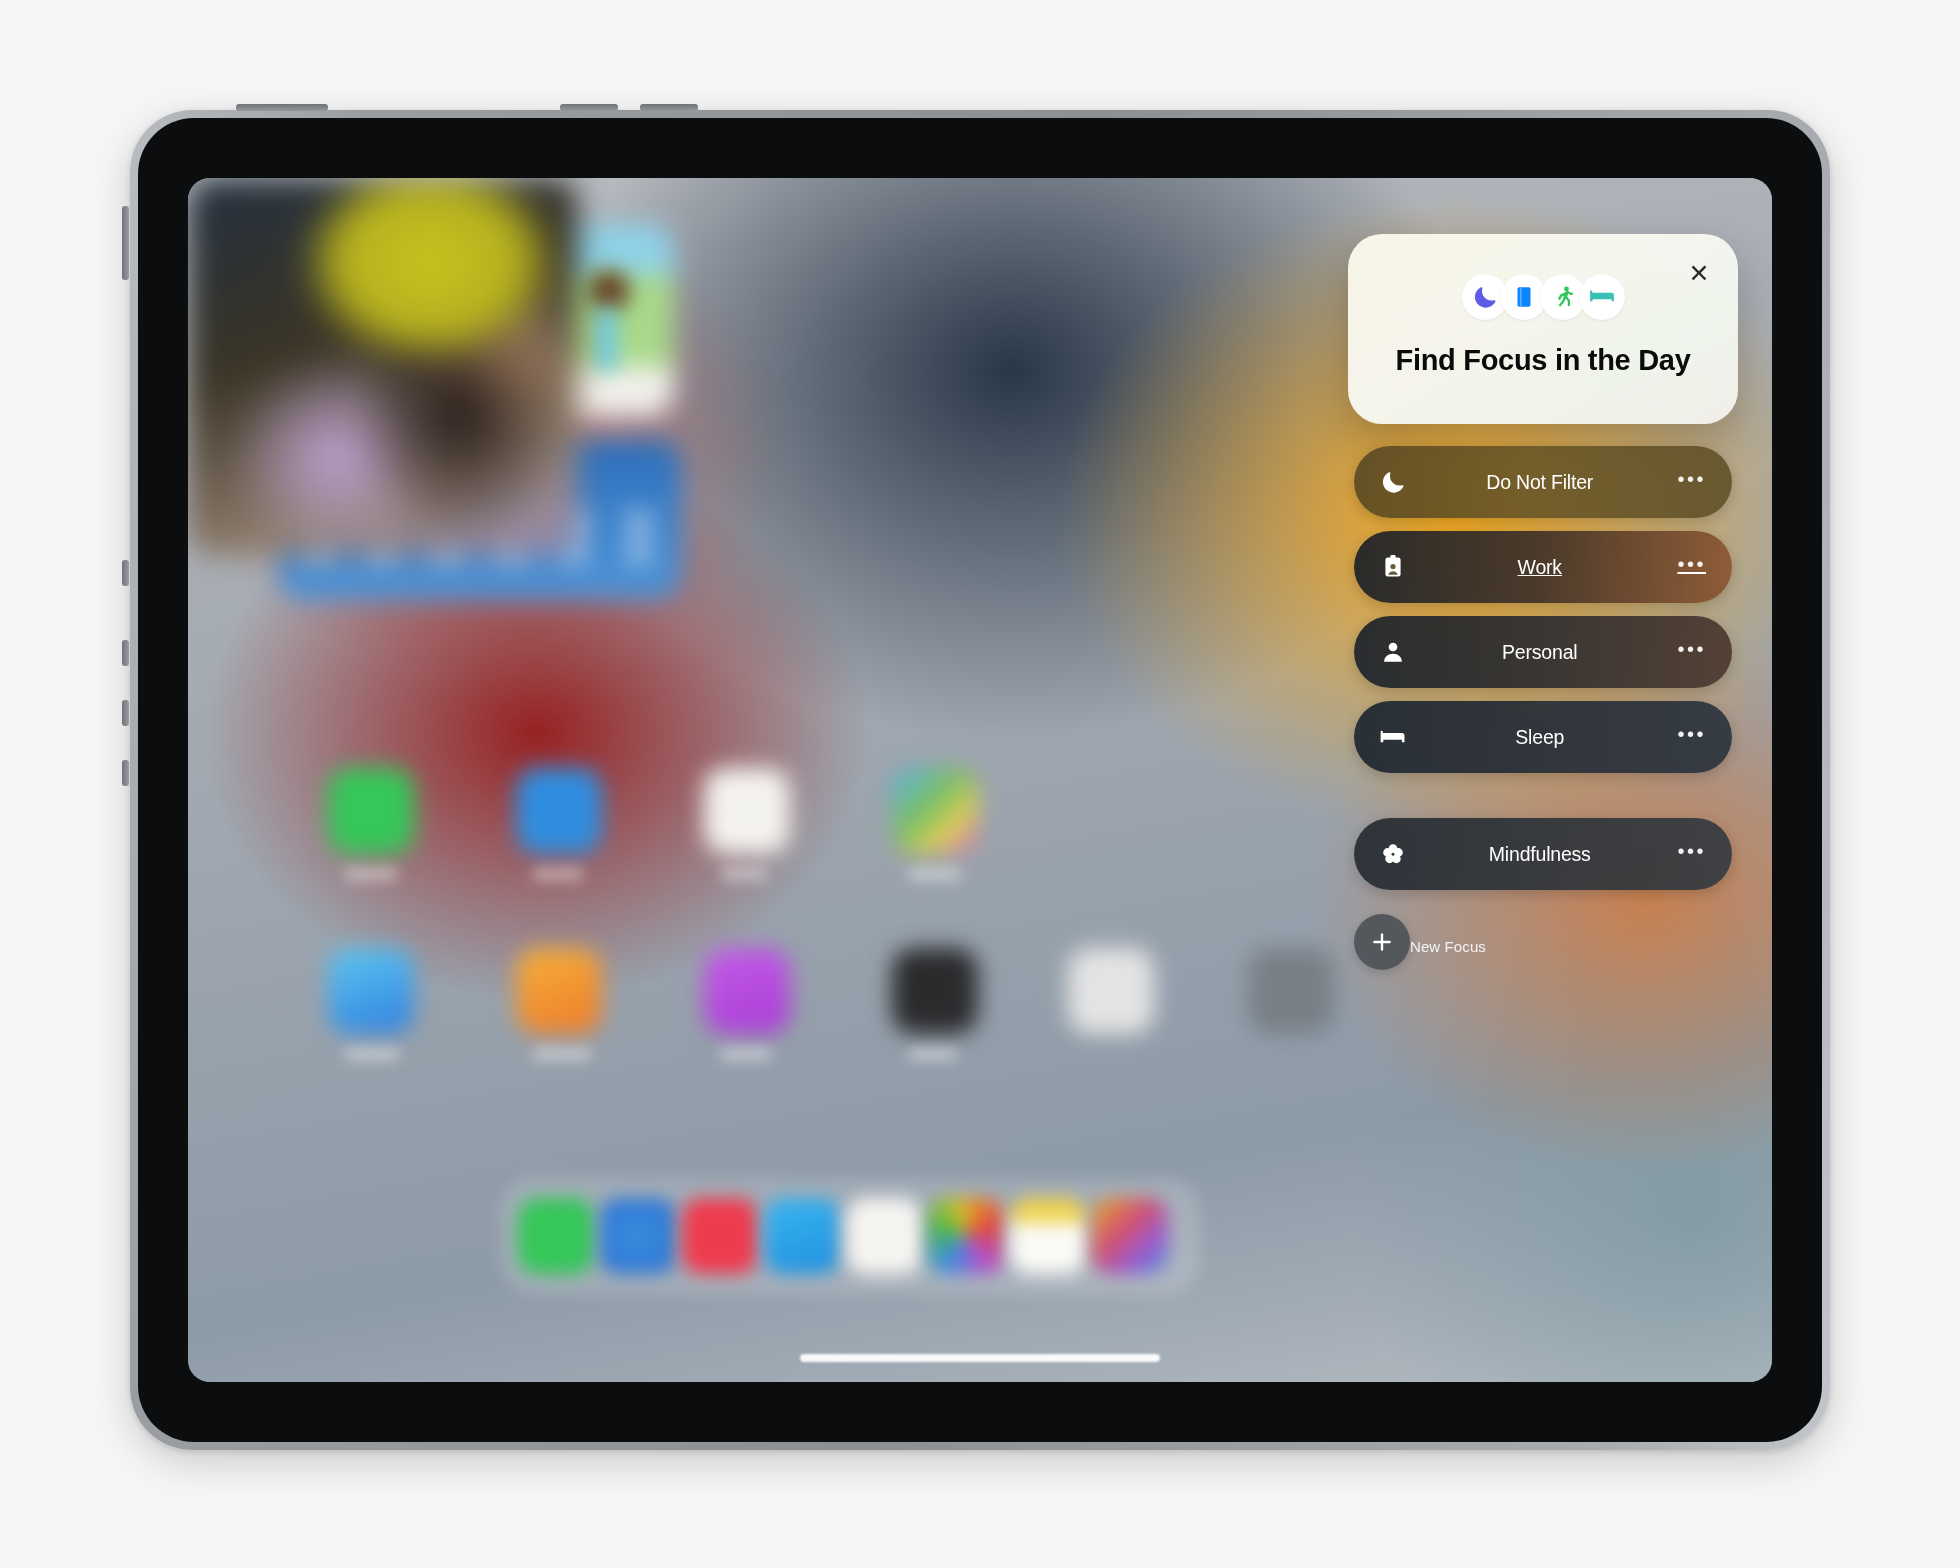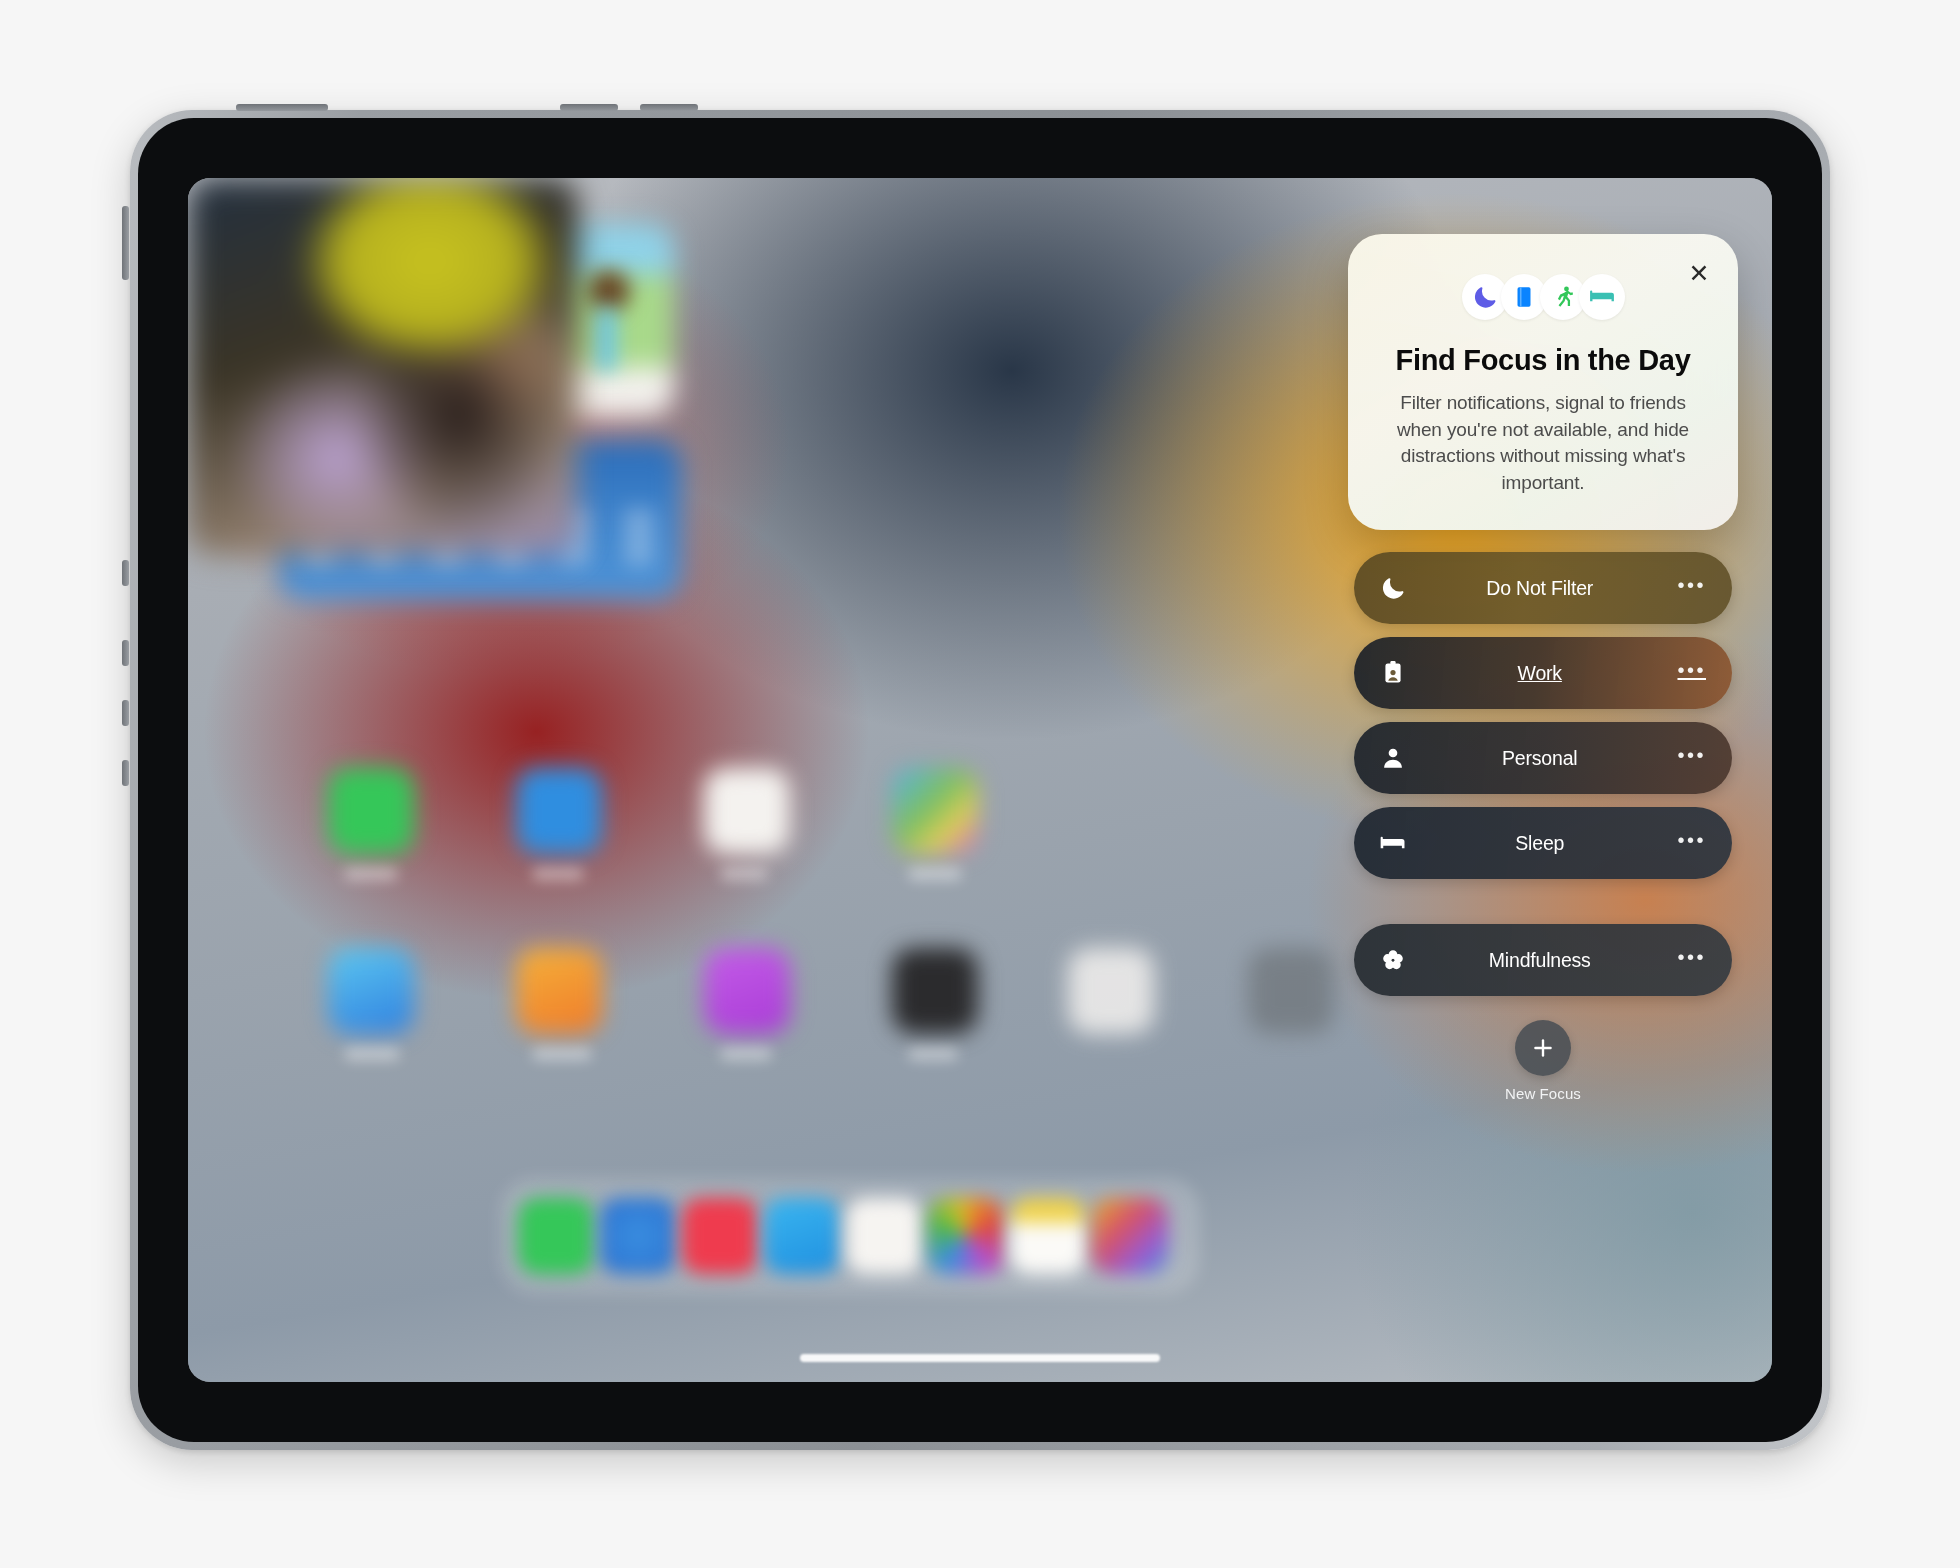--- a/index.html
+++ b/index.html
@@ -145,21 +145,21 @@
   .row-sleep{ background:linear-gradient(95deg, rgba(30,38,48,.93) 0%, rgba(38,46,56,.92) 55%, rgba(44,52,62,.92) 100%);justify-content:space-between; }
   .row-mindfulness{ background:linear-gradient(95deg, rgba(38,44,50,.93) 0%, rgba(46,52,58,.92) 55%, rgba(52,58,64,.92) 100%);margin-top:32px; }
 
   .row-icon{ width:34px; display:flex; align-items:center; justify-content:flex-start; flex:0 0 auto; }
   .row-icon svg{ width:26px; height:26px; fill:#fff; }
   .row-label{ flex:1 1 auto; text-align:center; font-size:19.5px; letter-spacing:-.2px;
     margin-left:-12px; }
   .row-more{ flex:0 0 auto; letter-spacing:2.5px; font-size:20px; color:rgba(255,255,255,.93);
     line-height:1; padding-bottom:6px; }
 
-  .new-focus{ margin-top:24px; display:flex; flex-direction:column; align-items:center;text-align:center; }
+  .new-focus{ margin-top:24px; display:flex; flex-direction:row; align-items:center;text-align:center; }
   .nf-btn{ width:56px; height:56px; border-radius:50%; background:rgba(70,76,82,.85);
     display:flex; align-items:center; justify-content:center; cursor:pointer;
     box-shadow:0 3px 10px rgba(0,0,0,.16); }
   .nf-btn svg{ width:26px; height:26px; stroke:#fff; stroke-width:2.2; }
   .nf-label{ margin-top:9px; font-size:15px; color:#f2f3f4; letter-spacing:.1px; }
 </style>
 </head>
 <body>
 
 <div id="stage">
@@ -253,21 +253,20 @@
           <div class="ic">
             <svg viewBox="0 0 24 24">
                 <path fill="#3ac0b3" d="M3 8h18a2 2 0 0 1 2 2v6h-2.2v-2H3.2v2H1v-9a1 1 0 0 1 2 0z"></path>
                 <rect x="4.4" y="9.6" width="6.6" height="3.2" rx="1.2" fill="#3ac0b3"></rect>
                 <rect x="12.6" y="9.6" width="6.6" height="3.2" rx="1.2" fill="#3ac0b3"></rect>
               </svg>
           </div>
         </div>
 
         <div class="card-title">Find Focus in the Day</div>
-        <div class="card-body">Filter notifications, signal to friends when you're not available, and hide distractions without missing what's important.</div>
       </div>
 
       <div class="focus-list">
 
         <div class="focus-row row-dnd">
           <span class="row-icon">
             <svg viewBox="0 0 24 24">
                 <path d="M20.3 14.9A8.6 8.6 0 0 1 9.6 4.2a1 1 0 0 0-1.35-1.17A9.9 9.9 0 1 0 21.5 16.3a1 1 0 0 0-1.2-1.4z"></path>
               </svg>
           </span>

